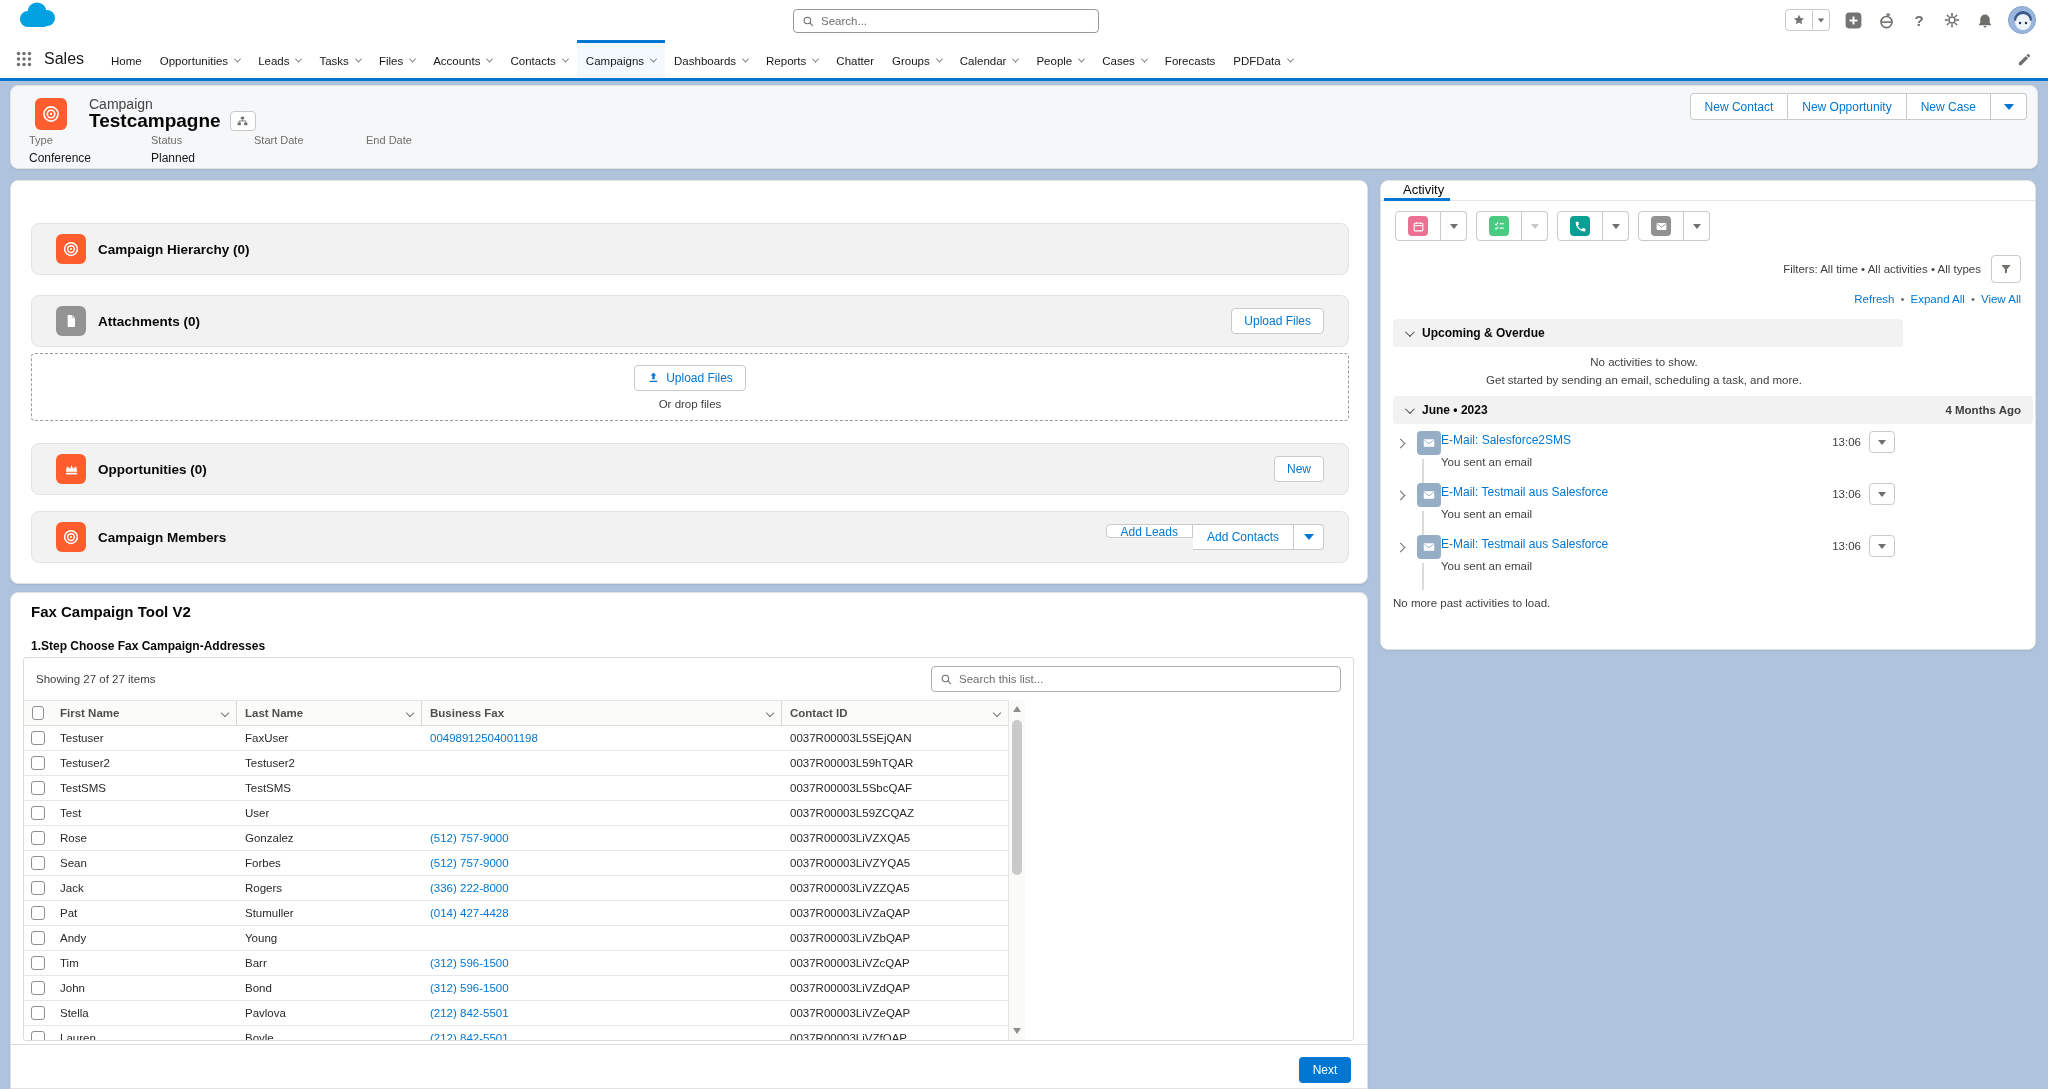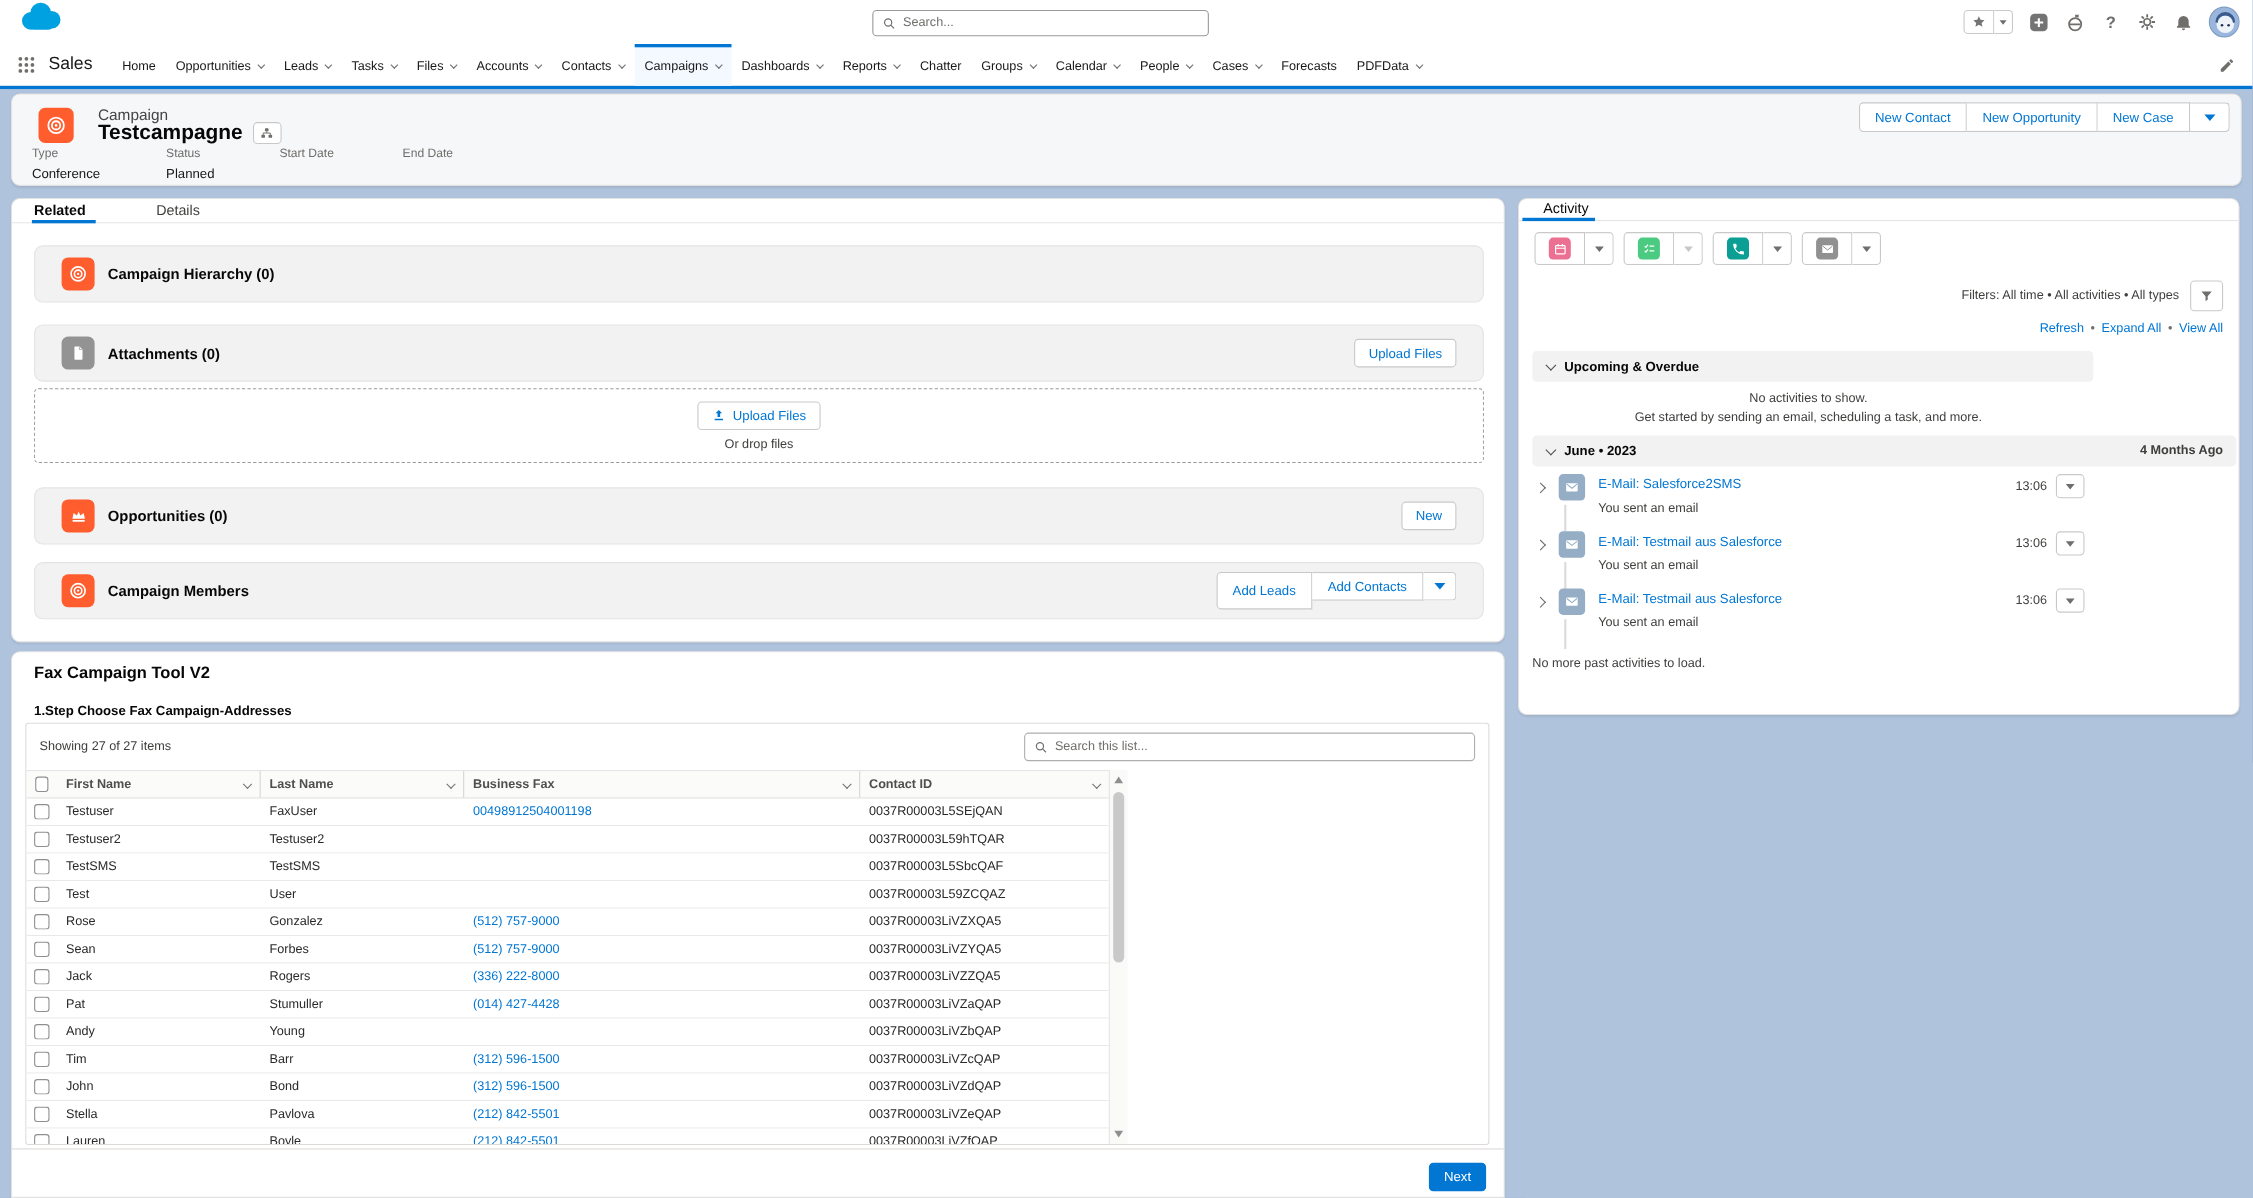--- a/index.html
+++ b/index.html
@@ -126,21 +126,21 @@
   .secband .chevd{width:7px;height:7px;border-right:1.6px solid #514f4d;border-bottom:1.6px solid #514f4d;transform:rotate(45deg) translateY(-2px);cursor:pointer}
   .secband .sbt{font-size:12px;font-weight:bold;color:#080707}
   .upband{top:138px;width:510px}
   .juneband{top:215px;width:640px}
   .juneband .ago{margin-left:auto;font-size:11.5px;font-weight:bold;color:#3e3e3c}
   .emptywrap{position:absolute;left:8px;top:172px;width:510px;text-align:center;font-size:11.5px;color:#3e3e3c;line-height:18px}
   .titems{position:absolute;left:8px;top:250px;width:512px}
   .titem{position:relative;height:52px;display:flex;align-items:flex-start}
   .expandch{width:7px;height:7px;border-right:1.6px solid #706e6b;border-top:1.6px solid #706e6b;transform:rotate(45deg);margin:9px 0 0 8px;cursor:pointer;flex:none}
   .ticon{width:24px;height:24px;border-radius:4px;background:var(--email-item);display:flex;align-items:center;justify-content:center;margin-left:13px;flex:none}
-  .ttexts{margin-left:12px}
+  .ttexts{}
   .ttitle{display:block;font-size:12px;color:var(--link);cursor:pointer;margin-top:2px}
   .tsub{font-size:11.5px;color:#3e3e3c;margin-top:9px}
   .tright{margin-left:auto;display:flex;align-items:center;gap:8px;padding-right:6px}
   .ttime{font-size:11.5px;color:#3e3e3c}
   .tmenu{width:26px;height:22px;border:1px solid #c9c9c9;border-radius:4px;background:#fff;display:flex;align-items:center;justify-content:center;cursor:pointer}
   .connector{position:absolute;left:33px;top:28px;width:2px;height:27px;background:#dddbda}
   .actfooter{position:absolute;left:12px;top:416px;width:510px;text-align:left;font-size:11.5px;color:#3e3e3c}
 </style>
 </head>
 <body>
@@ -372,25 +372,20 @@
       <div class="seg-row">
         
       <button class="seg">New Contact</button><button class="seg">New Opportunity</button><button class="seg">New Case</button></div>
       <button class="seg caret-seg">
           <span class="tri"></span>
         </button>
     </div>
   </div>
 
   <div class="card leftcard">
-    <div class="tabsrow">
-      <span class="tab active">Related</span>
-      <span class="tab">Details</span>
-      <span class="tab-underline"></span>
-    </div>
 
     <div class="band" style="top:42px">
       <span class="sicon" style="background:var(--orange)">
         <svg width="18" height="18" viewBox="0 0 24 24">
             <circle cx="12" cy="12" r="8.5" fill="none" stroke="#fff" stroke-width="2"></circle>
             <circle cx="12" cy="12" r="4.5" fill="none" stroke="#fff" stroke-width="2"></circle>
             <circle cx="12" cy="12" r="1.4" fill="#fff"></circle>
           </svg>
       </span>
       <span class="stitle">Campaign Hierarchy (0)</span>
@@ -436,21 +431,21 @@
     <div class="band" style="top:330px">
       <span class="sicon" style="background:var(--orange)">
         <svg width="18" height="18" viewBox="0 0 24 24">
             <circle cx="12" cy="12" r="8.5" fill="none" stroke="#fff" stroke-width="2"></circle>
             <circle cx="12" cy="12" r="4.5" fill="none" stroke="#fff" stroke-width="2"></circle>
             <circle cx="12" cy="12" r="1.4" fill="#fff"></circle>
           </svg>
       </span>
       <span class="stitle">Campaign Members</span>
       <span class="mla seg-wrap" style="position:static">
-        <button class="seg" style="border-left:1px solid #c9c9c9;border-radius:4px 0 0 4px;height:34px">Add Leads</button>
+        <button class="seg" style="border-left:1px solid #c9c9c9;border-radius:4px 0 0 4px;height:14px">Add Leads</button>
         <button class="seg" style="height:26px">Add Contacts</button>
         <button class="seg caret-seg" style="height:26px;width:30px">
             <span class="tri"></span>
           </button>
       </span>
     </div>
   </div>
 
   <div class="card faxcard">
     <div class="fax-title">Fax Campaign Tool V2</div>

